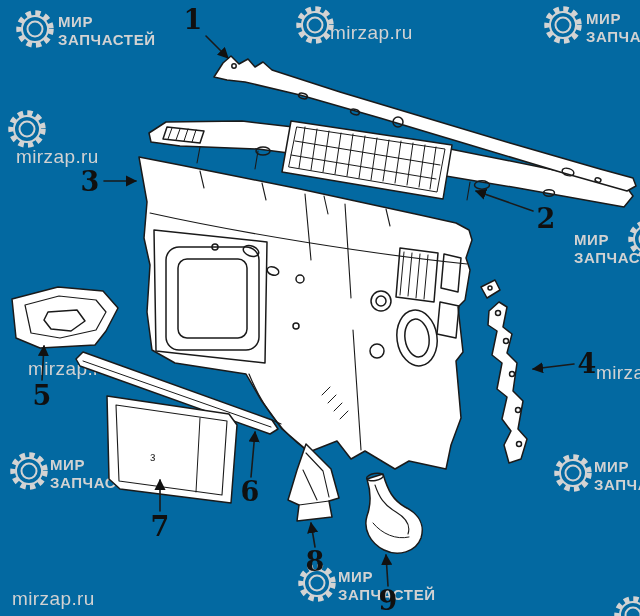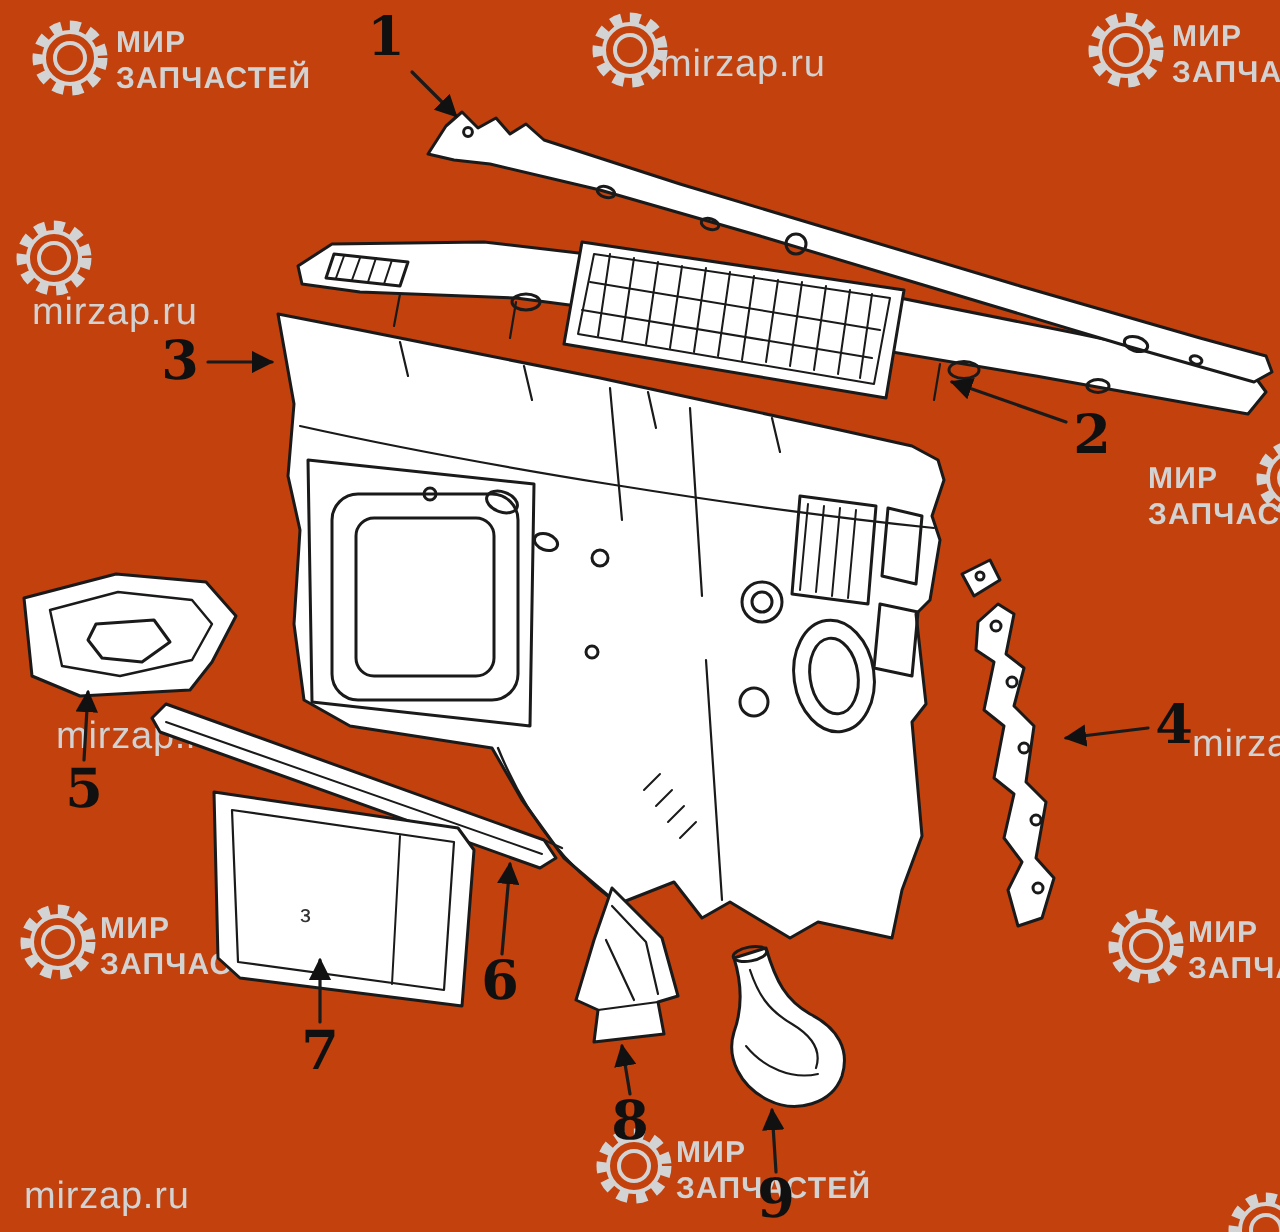--- a/index.html
+++ b/index.html
@@ -1,17 +1,17 @@
 <!DOCTYPE html>
 <html><head>
 <meta charset="utf-8">
 <style>
   html,body{margin:0;padding:0;background:#fff}
   .canvas{
-    position:relative;width:640px;height:616px;background:#c2410c;
+    position:relative;width:640px;height:616px;background:#0369a1;
     overflow:hidden;font-family:"Liberation Sans",sans-serif;
   }
   
   .wm{position:absolute;z-index:1;color:#d2d2d2;user-select:none;white-space:nowrap}
   .gear{position:absolute;z-index:1}
   .brand-text{font:700 15px/1.2 "Liberation Sans",sans-serif;letter-spacing:.6px}
   .brand-text span{display:block}
   .site-text{font:400 19px "Liberation Sans",sans-serif;letter-spacing:.4px}
   
   .diagram-svg{position:absolute;left:0;top:0;z-index:2}

